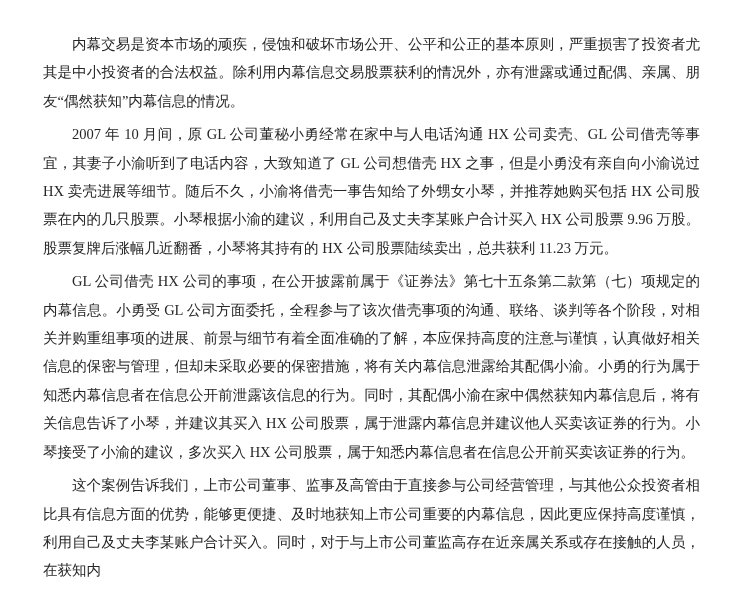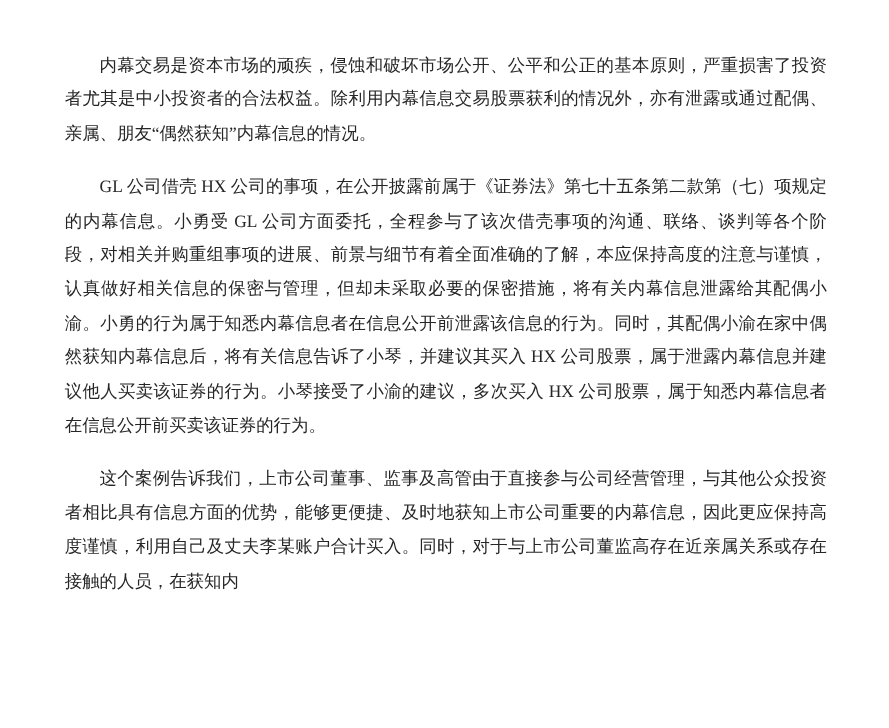--- a/index.html
+++ b/index.html
@@ -18,26 +18,27 @@
     height: 607px;
     padding: 25px 36px 0 38px;
     background: #ffffff;
     font-family: "Liberation Serif", "DejaVu Serif", serif;
     font-size: 14.5px;
     line-height: 28.4px;
     color: #262626;
     text-align: justify;
   }
   .page p {
-    margin: 16px;
+    margin: 5px;
     padding: 0;
     text-indent: 2em;
     word-break: break-all;
   }
 </style>
 </head>
 <body>
 
 <div class="page">
   <p>内幕交易是资本市场的顽疾，侵蚀和破坏市场公开、公平和公正的基本原则，严重损害了投资者尤其是中小投资者的合法权益。除利用内幕信息交易股票获利的情况外，亦有泄露或通过配偶、亲属、朋友“偶然获知”内幕信息的情况。</p>
+  <p>2007 年 10 月间，原 GL 公司董秘小勇经常在家中与人电话沟通 HX 公司卖壳、GL 公司借壳等事宜，其妻子小渝听到了电话内容，大致知道了 GL 公司想借壳 HX 之事，但是小勇没有亲自向小渝说过 HX 卖壳进展等细节。随后不久，小渝将借壳一事告知给了外甥女小琴，并推荐她购买包括 HX 公司股票在内的几只股票。小琴根据小渝的建议，利用自己及丈夫李某账户合计买入 HX 公司股票 9.96 万股。股票复牌后涨幅几近翻番，小琴将其持有的 HX 公司股票陆续卖出，总共获利 11.23 万元。</p>
   <p>GL 公司借壳 HX 公司的事项，在公开披露前属于《证券法》第七十五条第二款第（七）项规定的内幕信息。小勇受 GL 公司方面委托，全程参与了该次借壳事项的沟通、联络、谈判等各个阶段，对相关并购重组事项的进展、前景与细节有着全面准确的了解，本应保持高度的注意与谨慎，认真做好相关信息的保密与管理，但却未采取必要的保密措施，将有关内幕信息泄露给其配偶小渝。小勇的行为属于知悉内幕信息者在信息公开前泄露该信息的行为。同时，其配偶小渝在家中偶然获知内幕信息后，将有关信息告诉了小琴，并建议其买入 HX 公司股票，属于泄露内幕信息并建议他人买卖该证券的行为。小琴接受了小渝的建议，多次买入 HX 公司股票，属于知悉内幕信息者在信息公开前买卖该证券的行为。</p>
   <p>这个案例告诉我们，上市公司董事、监事及高管由于直接参与公司经营管理，与其他公众投资者相比具有信息方面的优势，能够更便捷、及时地获知上市公司重要的内幕信息，因此更应保持高度谨慎，利用自己及丈夫李某账户合计买入。同时，对于与上市公司董监高存在近亲属关系或存在接触的人员，在获知内</p>
 </div>
 
 </body></html>

